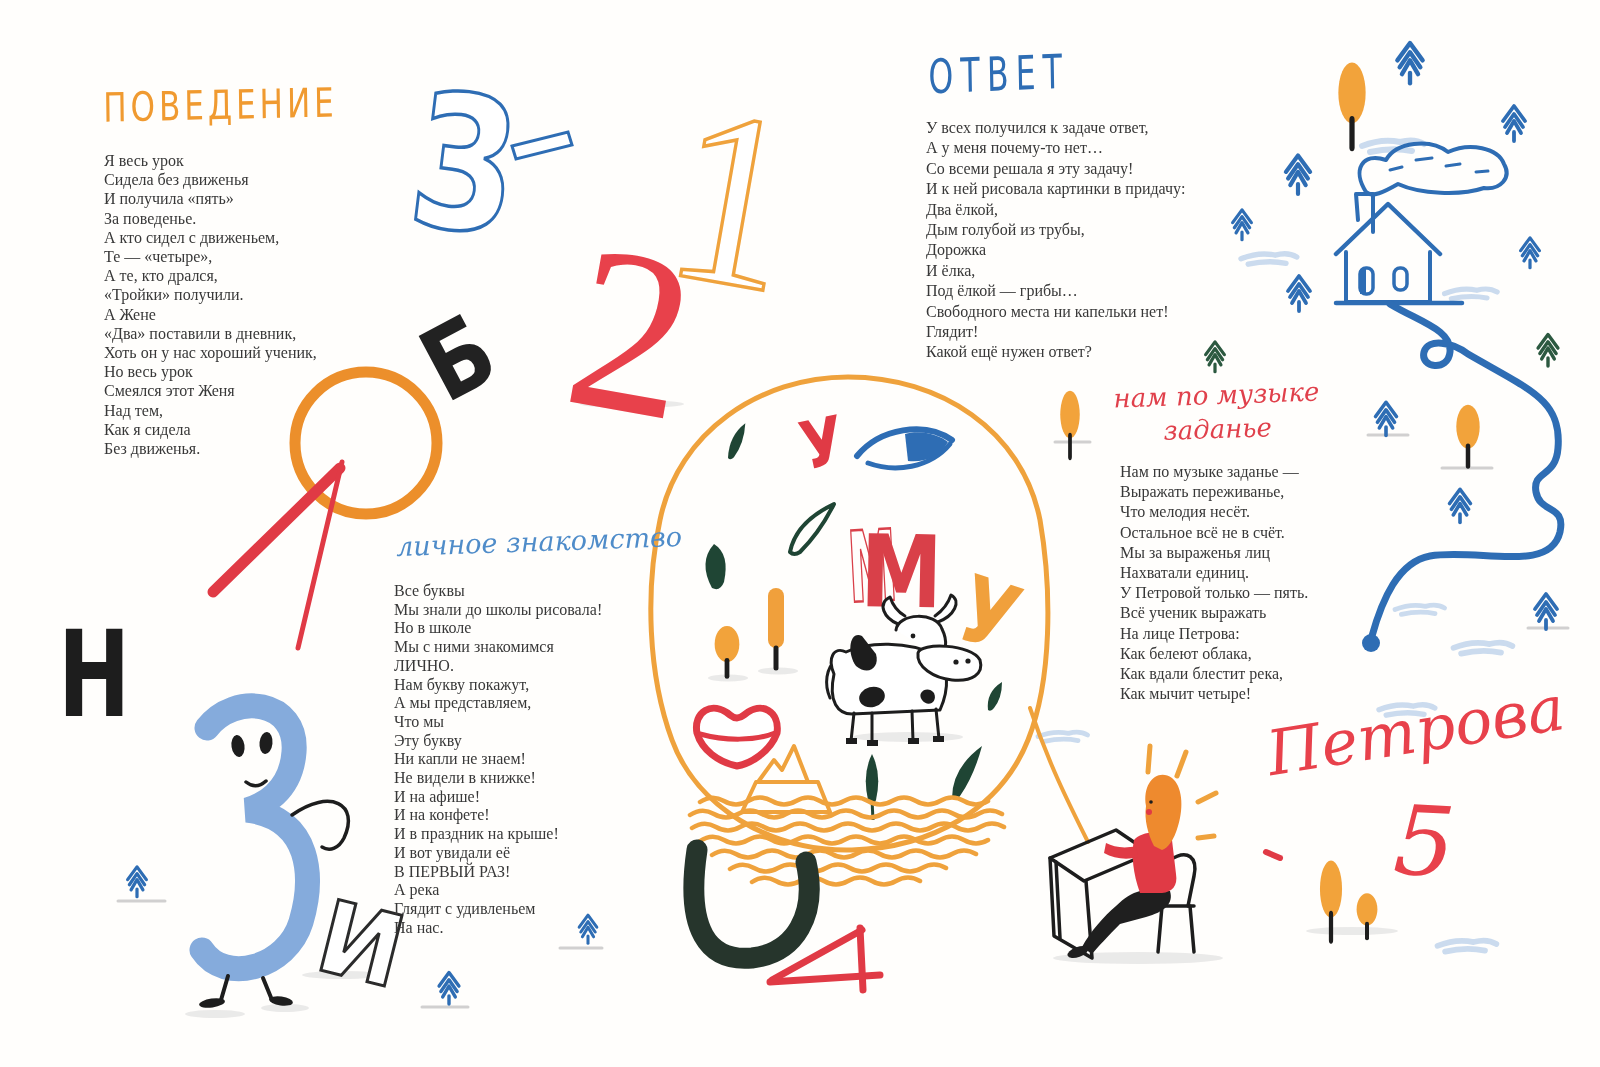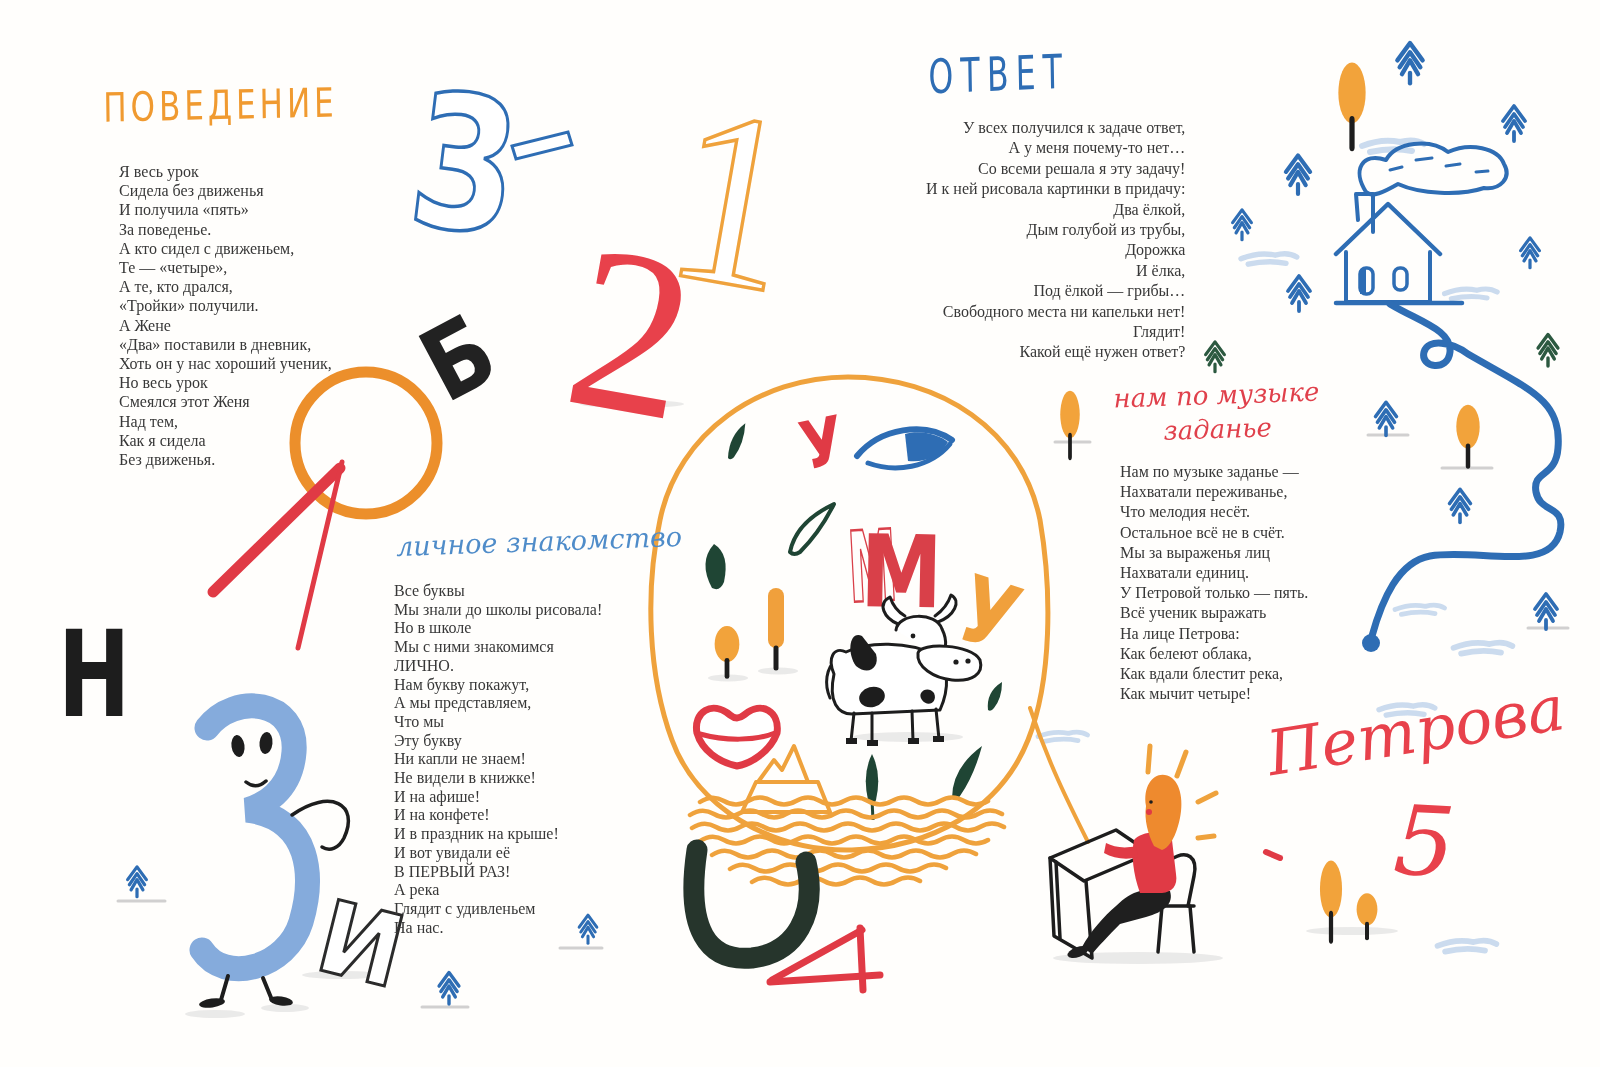--- a/index.html
+++ b/index.html
@@ -298,21 +298,21 @@
     <path d="M 1136,846 C 1124,849 1114,847 1106,843 L 1104,853 C 1114,859 1128,860 1138,857 Z" fill="#E03A45"></path>
     <path d="M 1146,806 C 1142,782 1158,768 1172,778 C 1182,786 1184,806 1178,826
              C 1174,840 1168,848 1162,850 L 1154,846 C 1148,834 1144,820 1146,806 Z" fill="#EE8A2E"></path>
     <circle cx="1149" cy="812" r="3" fill="#E03A45"></circle>
     <circle cx="1151" cy="802" r="1.8" fill="#1d1d1d"></circle>
     <line class="red-stroke" x1="1266" y1="852" x2="1280" y2="858" stroke-width="6"></line>
   </g>
 </svg>
 
   <div class="handcaps t-povedenie">ПОВЕДЕНИЕ</div>
-  <div class="poem p1" style="left:104px;top:162px;margin-left:15px;">
+  <div class="poem p1" style="left:104px;top:151px;">
     <div class="lines">
         <div class="ln">Я весь урок</div>
         <div class="ln">Сидела без движенья</div>
         <div class="ln">И получила «пять»</div>
         <div class="ln">За поведенье.</div>
         <div class="ln">А кто сидел с движеньем,</div>
         <div class="ln">Те — «четыре»,</div>
         <div class="ln">А те, кто дрался,</div>
         <div class="ln">«Тройки» получили.</div>
         <div class="ln">А Жене</div>
@@ -320,21 +320,21 @@
         <div class="ln">Хоть он у нас хороший ученик,</div>
         <div class="ln">Но весь урок</div>
         <div class="ln">Смеялся этот Женя</div>
         <div class="ln">Над тем,</div>
         <div class="ln">Как я сидела</div>
         <div class="ln">Без движенья.</div>
       </div>
   </div>
 
   <div class="handcaps t-otvet">ОТВЕТ</div>
-  <div class="poem p2" style="left:926px;top:118px;text-align:right;">
+  <div class="poem p2" style="left:926px;top:118px;">
     <div class="lines">
         <div class="ln">У всех получился к задаче ответ,</div>
         <div class="ln">А у меня почему-то нет…</div>
         <div class="ln">Со всеми решала я эту задачу!</div>
         <div class="ln">И к ней рисовала картинки в придачу:</div>
         <div class="ln">Два ёлкой,</div>
         <div class="ln">Дым голубой из трубы,</div>
         <div class="ln">Дорожка</div>
         <div class="ln">И ёлка,</div>
         <div class="ln">Под ёлкой — грибы…</div>
@@ -369,21 +369,21 @@
       </div>
   </div>
 
   <div class="script t-muzyka">
     <div>нам по музыке</div>
     <div>заданье</div>
   </div>
   <div class="poem p4" style="left:1120px;top:462px;">
     <div class="lines">
         <div class="ln">Нам по музыке заданье —</div>
-        <div class="ln">Нахватали переживанье,</div>
+        <div class="ln">Выражать переживанье,</div>
         <div class="ln">Что мелодия несёт.</div>
         <div class="ln">Остальное всё не в счёт.</div>
         <div class="ln">Мы за выраженья лиц</div>
         <div class="ln">Нахватали единиц.</div>
         <div class="ln">У Петровой только — пять.</div>
         <div class="ln">Всё ученик выражать</div>
         <div class="ln">На лице Петрова:</div>
         <div class="ln">Как белеют облака,</div>
         <div class="ln">Как вдали блестит река,</div>
         <div class="ln">Как мычит четыре!</div>

